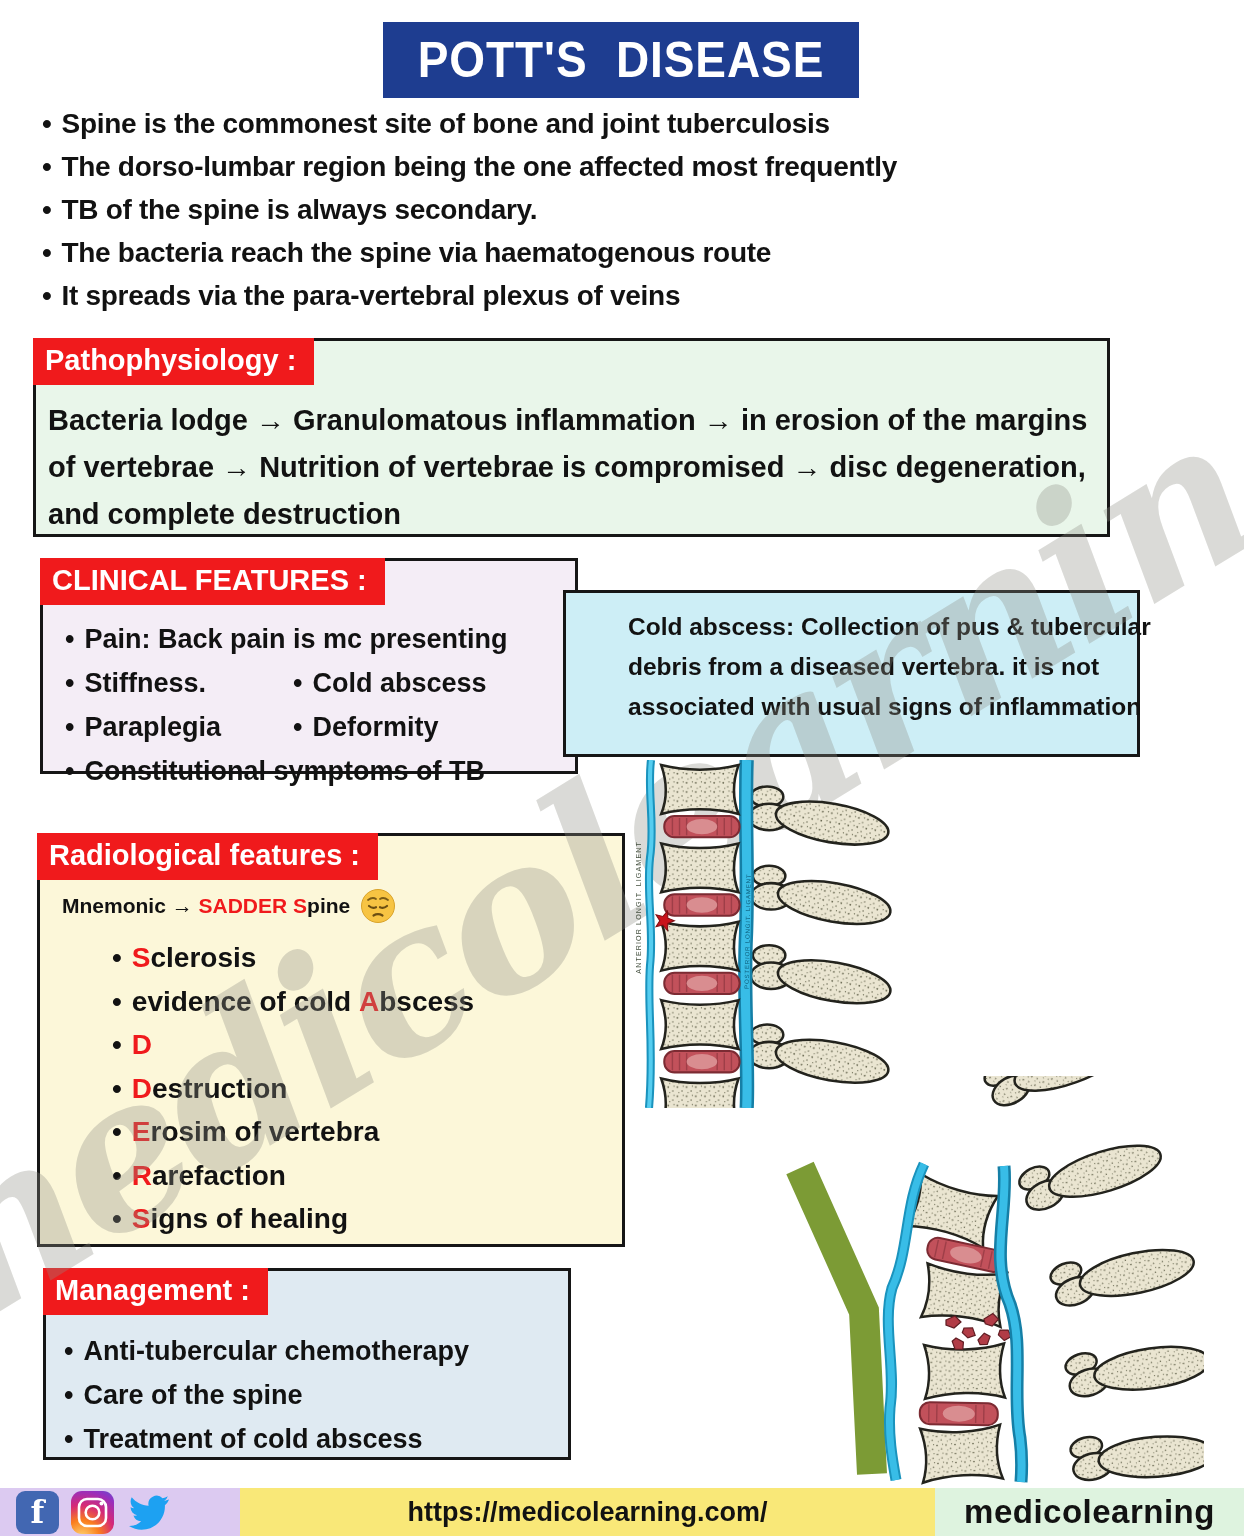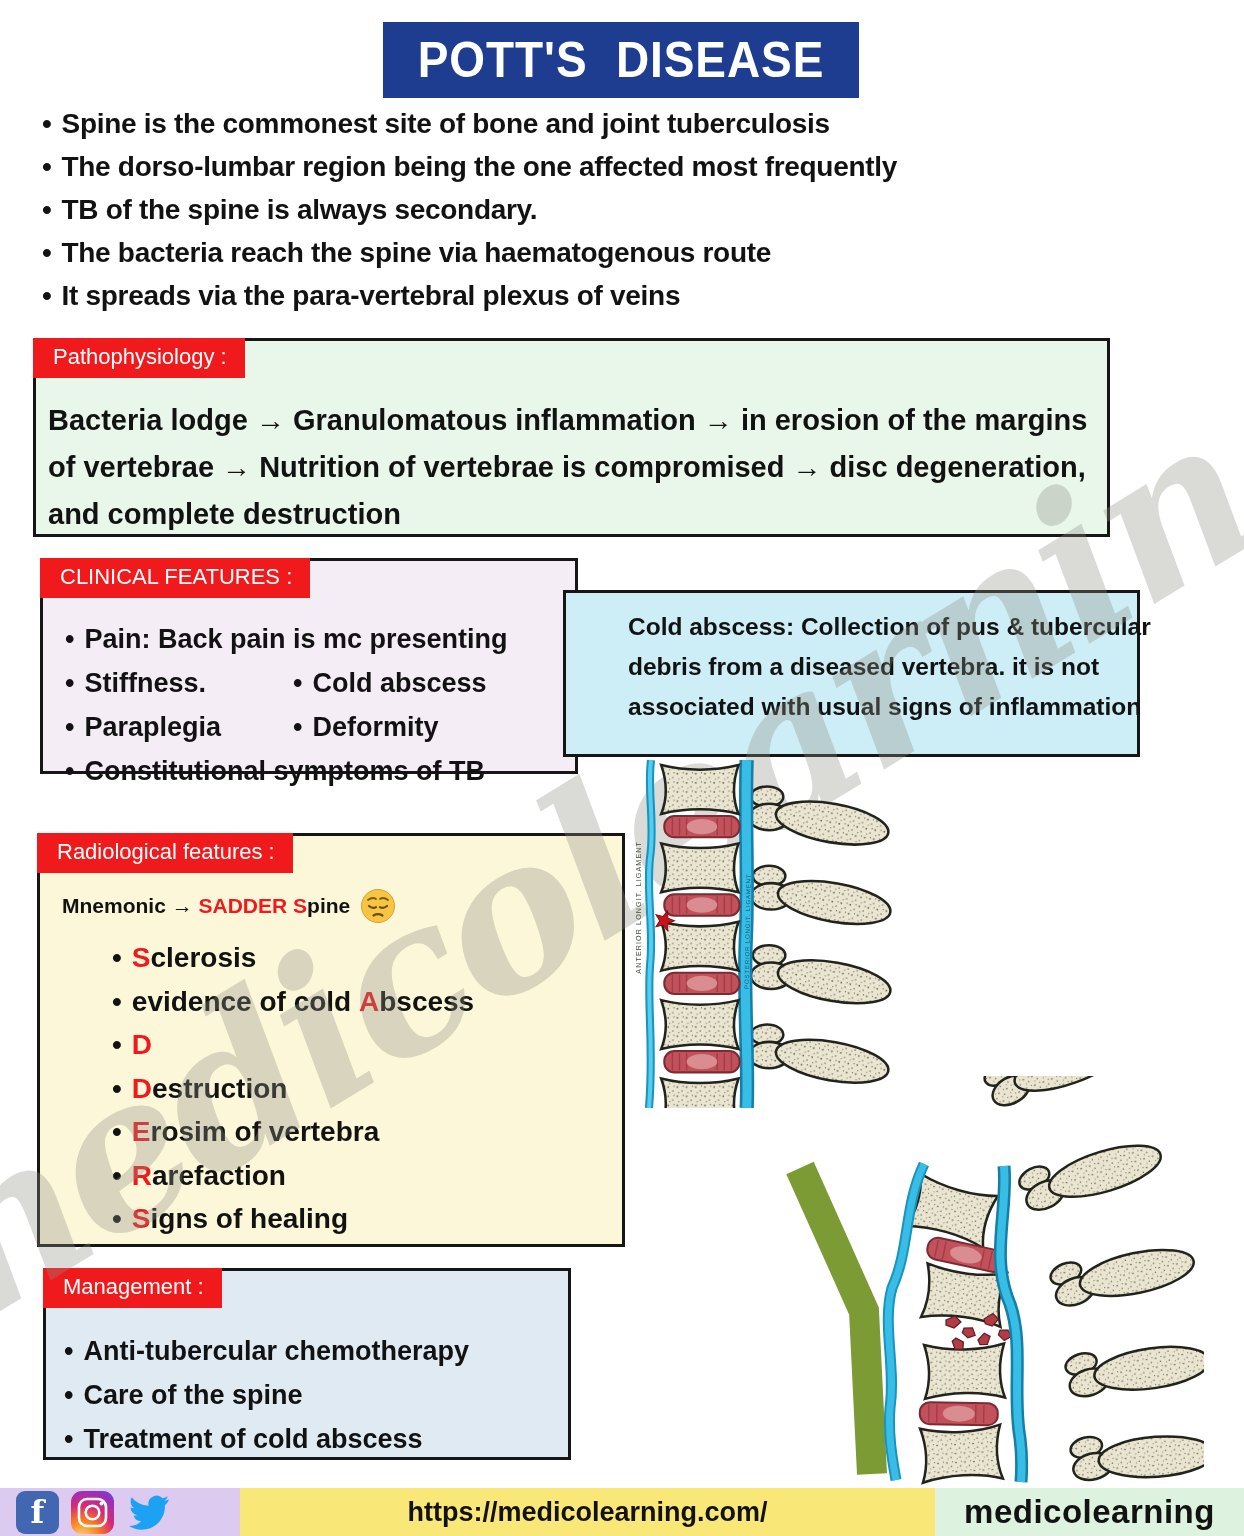--- a/index.html
+++ b/index.html
@@ -13,21 +13,21 @@
              transform:scaleX(.92);white-space:nowrap;}
 
   
   .intro{position:absolute;left:42px;top:102px;width:1160px;z-index:6;}
   .line{font-size:28px;font-weight:bold;line-height:43px;letter-spacing:-.3px;display:flex;}
   .b{margin-right:10px;}
 
   
   .panel{position:absolute;border:3px solid #161616;box-sizing:border-box;z-index:2;}
   .tag{position:absolute;left:-3px;top:-3px;background:var(--accent_red,#f01a1c);color:#fff;
-       font-weight:normal;font-size:22px;padding:6px 18px 8px 20px;white-space:nowrap;z-index:52;}
+       font-weight:bold;font-size:29px;padding:6px 18px 8px 12px;white-space:nowrap;z-index:52;}
   .above{position:relative;z-index:50;}
 
   .patho{left:33px;top:338px;width:1077px;height:199px;background:var(--pathophysiology_bg,#e9f6ea);}
   .patho .body{position:absolute;left:12px;top:56px;width:1045px;font-size:29px;font-weight:bold;line-height:47px;}
 
   .clinical{left:40px;top:558px;width:538px;height:216px;background:var(--clinical_bg,#f4edf6);}
   .clinical .rows{position:absolute;left:22px;top:56px;font-size:27px;font-weight:bold;line-height:44px;}
   .crow{display:flex;}
   .lcell{display:flex;min-width:228px;}
 

